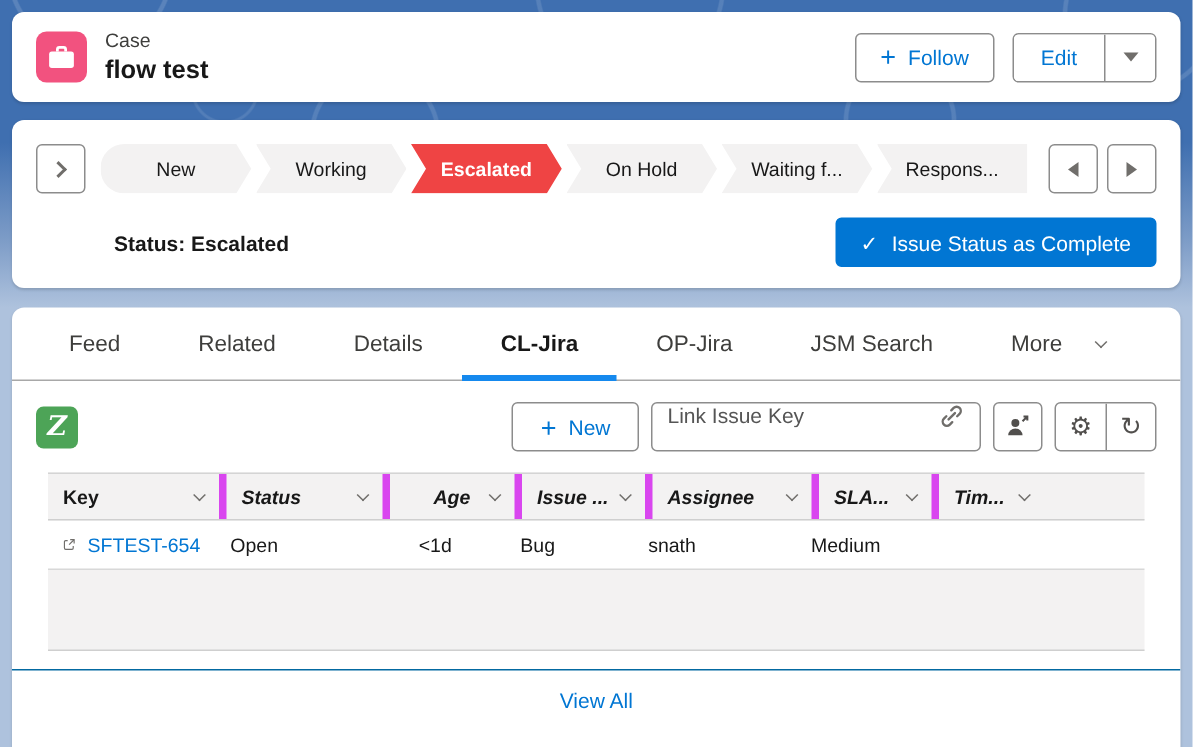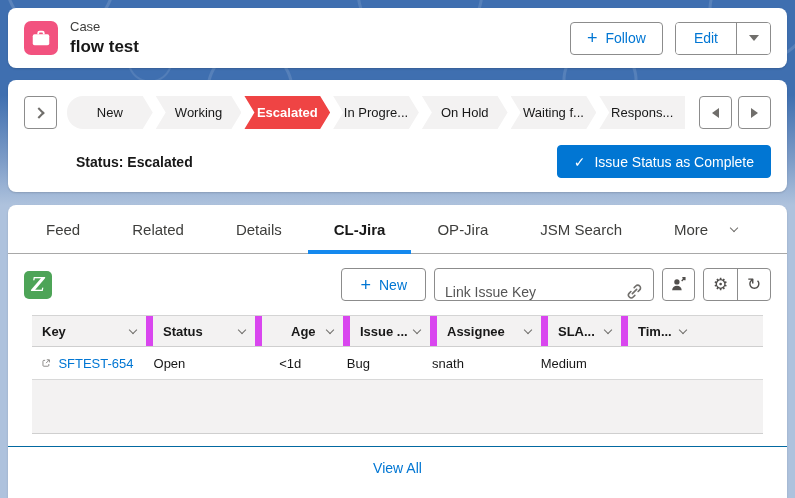--- a/index.html
+++ b/index.html
@@ -62,33 +62,33 @@
   
   .card-main { top:205px; height:310px; border-radius:8px; overflow:hidden; }
   .tabbar { display:flex; align-items:stretch; height:49px; border-bottom:1px solid #a8a8a8; padding:0 12px; }
   .tab { padding:0 26px; display:flex; align-items:center; font-size:15px; color:#3e3e3c; position:relative; cursor:pointer; white-space:nowrap; }
   .tab.active { color:#181818; font-weight:bold; }
   .tab.active::after { content:""; position:absolute; left:0; right:0; bottom:-1px; height:4px; background:#1589ee; }
   .tab-more { gap:23px; }
   .toolbar { margin:14px 16px 0; height:33px; display:flex; align-items:center; }
   .z-icon { width:28px; height:28px; border-radius:5px; background:#4da457; display:flex; align-items:center; justify-content:center; color:#fff; font-family:"DejaVu Serif", serif; font-style:italic; font-weight:bold; font-size:18px; transform:none; cursor:pointer; }
   .btn-new { padding:0 18px; color:#0176d3; gap:8px; }
-  .input-wrap { width:220px; height:33px; border:1px solid #8c8c8c; border-radius:4px; display:flex; align-items:flex-end; padding:0 10px; margin-left:8px; background:#fff; }
+  .input-wrap { width:220px; height:33px; border:1px solid #8c8c8c; border-radius:4px; display:flex; align-items:flex-start; padding:0 10px; margin-left:8px; background:#fff; }
   .input-wrap input { flex:1; border:none; outline:none; font-size:14px; font-family:inherit; color:#181818; min-width:0; background:transparent; }
   .input-wrap input::placeholder { color:#555; opacity:1; }
   .icon-btn-group { display:inline-flex; margin-left:8px; border:1px solid #8c8c8c; border-radius:4px; overflow:hidden; height:33px; }
   .icon-btn-group .cell { width:33px; display:flex; align-items:center; justify-content:center; cursor:pointer; color:#514f4d; font-size:17px; }
   .icon-btn-group .cell + .cell { border-left:1px solid #8c8c8c; }
   .single-icon-btn { margin-left:8px; }
 
   
   .issues { margin:14px 24px 0; }
   .thead { display:flex; background:#f3f2f2; height:32px; border-top:1px solid #d4d4d4; border-bottom:1px solid #cfcfcf; }
   .th { display:flex; align-items:center; justify-content:space-between; padding:0 10px; font-size:13px; font-weight:bold; color:#181818; white-space:nowrap; overflow:hidden; cursor:pointer; }
-  .th + .th { border-left:7px solid #d946ef; }
+  .th + .th { border-left:5px solid #d946ef;font-style:italic; }
   .trow { display:flex; height:33px; align-items:center; border-bottom:1px solid #d8d8d8; }
   .td { padding:0 10px; font-size:13px; color:#181818; white-space:nowrap; overflow:hidden; }
   .td-key { display:flex; align-items:center; gap:8px; }
   .link { color:#0176d3; text-decoration:none; cursor:pointer; }
   .c0{width:114px;} .c1{width:109px;} .c2{width:88px;padding-left:29px;} .c3{width:87px;}
   .c4{width:111px;} .c5{width:82px;} .c6{width:80px;} .c7{width:75px;}
   .empty-zone { height:54px; background:#f3f2f2; border-bottom:1px solid #cfcfcf; margin:0 24px; }
   .card-footer { border-top:1px solid #0369a1; margin-top:12px; text-align:center; padding:12px 0; }
   .view-all { font-size:14px; color:#0176d3; cursor:pointer; text-decoration:none; }
 </style>
@@ -125,21 +125,20 @@
 
 <div class="card card-path">
   <div class="path-row">
     <button class="sq-btn">
       <span class="chev chev-right"></span>
     </button>
     <div class="stages">
       <div class="stage first">New</div>
       <div class="stage">Working</div>
       <div class="stage current">Escalated</div>
-      <div class="stage">In Progre...</div>
       <div class="stage">On Hold</div>
       <div class="stage">Waiting f...</div>
       <div class="stage last">Respons...</div>
     </div>
     <div class="path-nav">
       <button class="sq-btn">
         <span class="tri-left"></span>
       </button>
       <button class="sq-btn">
         <span class="tri-right"></span>

